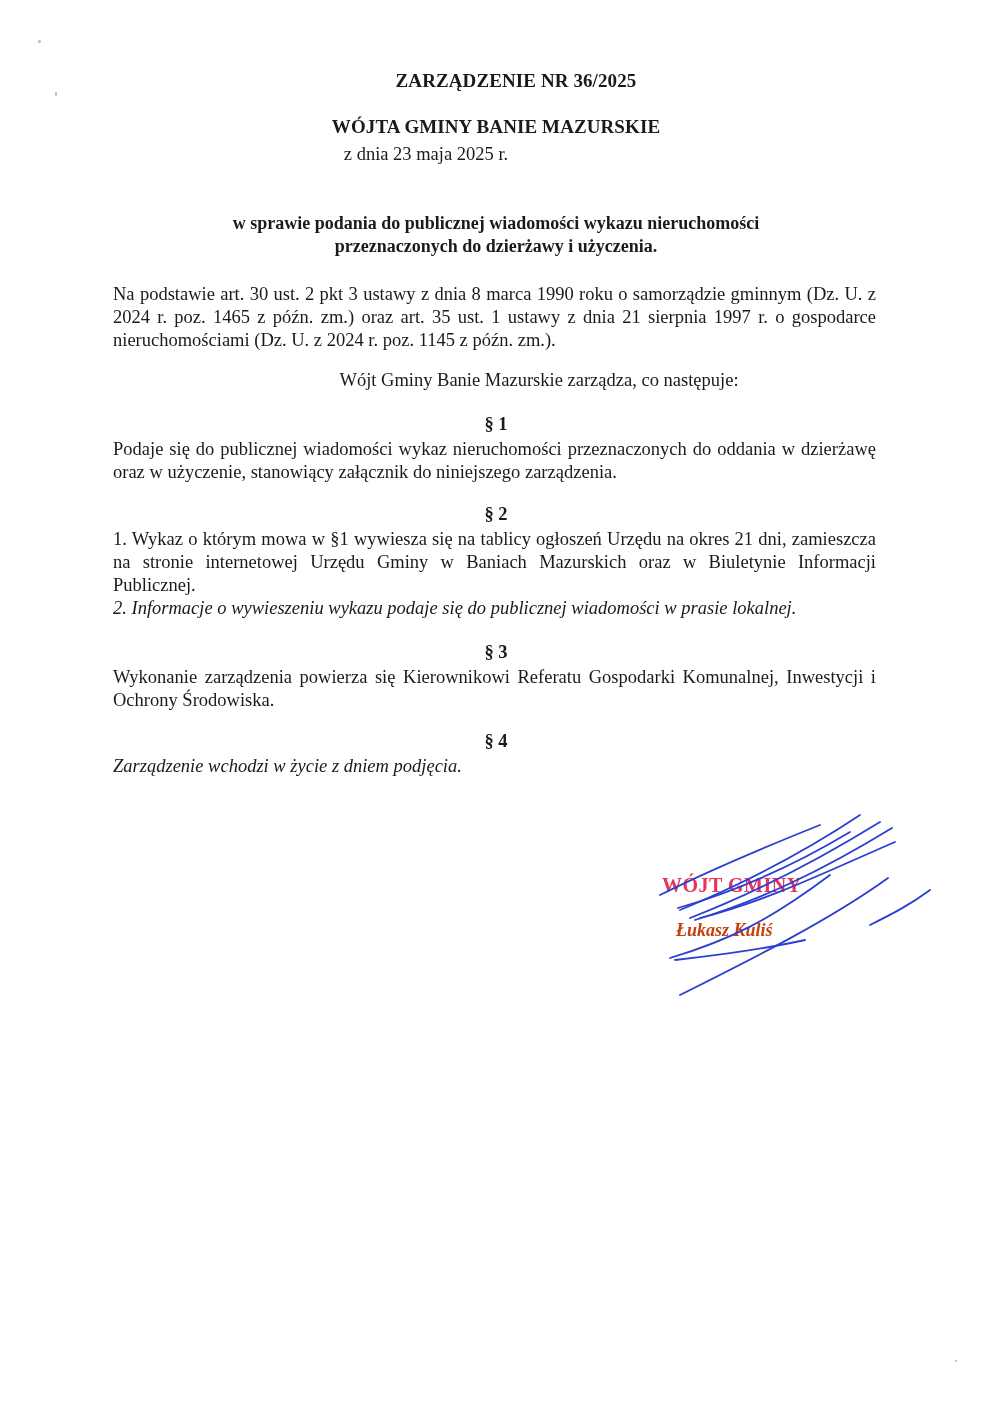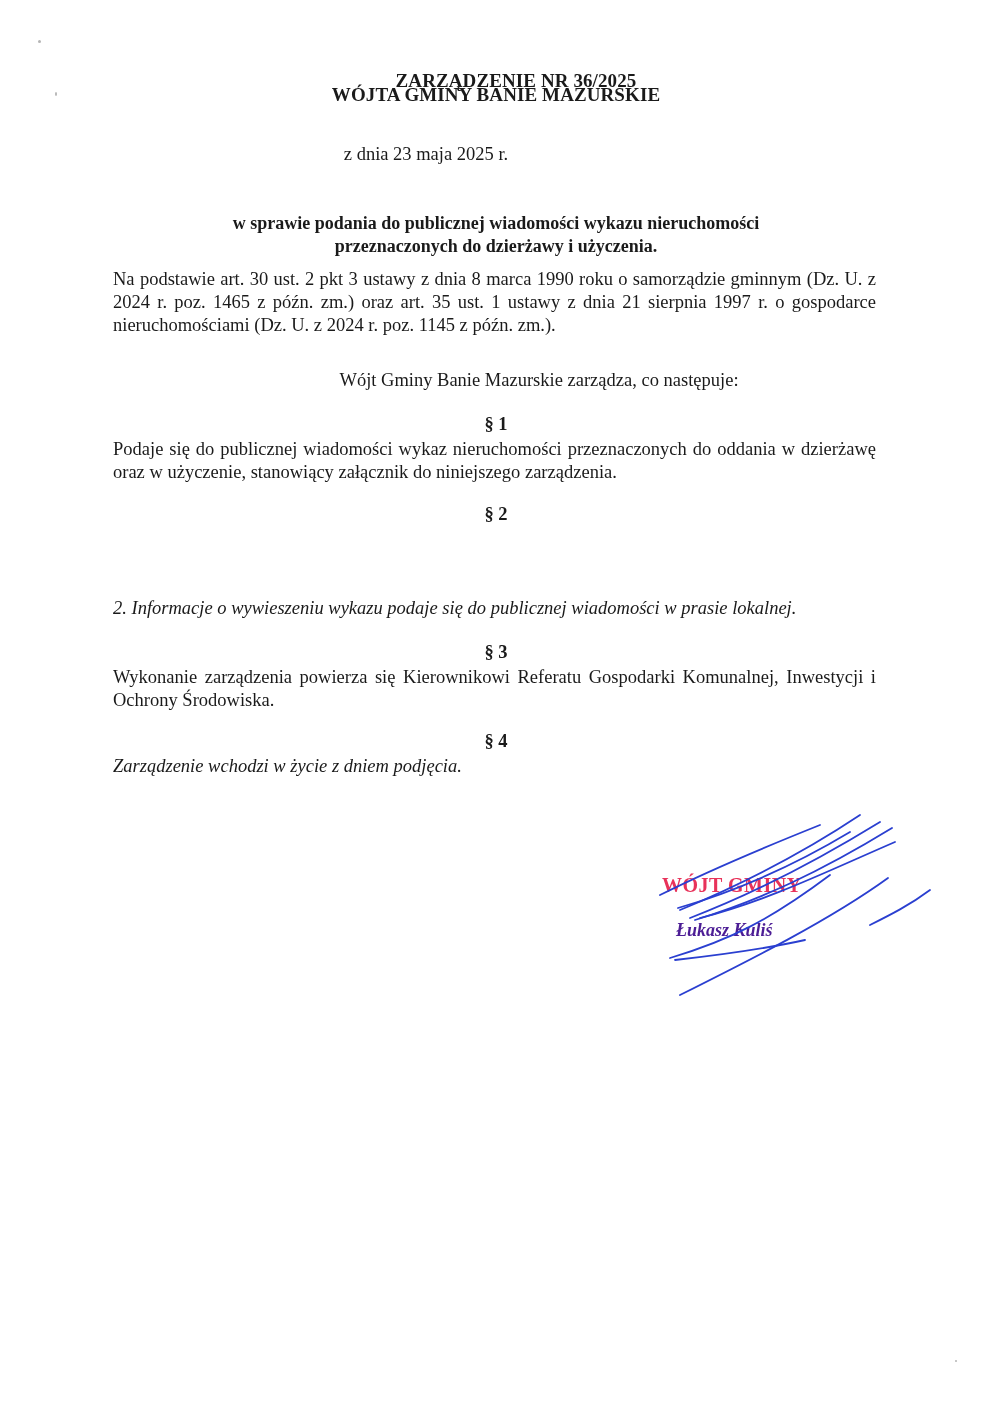--- a/index.html
+++ b/index.html
@@ -22,49 +22,50 @@
   .intro { position: absolute; left: 0; width: 992px; font-size: 18.5px; margin-left: 43px; }
   .dot { position: absolute; width: 3px; height: 3px; border-radius: 50%; background: #b5b5b5; }
   .sig { position: absolute; left: 630px; top: 800px; width: 320px; height: 200px; }
   .stamp1 {
     position: absolute; left: 662px; top: 874px;
     color: #e8325a; font-weight: bold; font-size: 20px; letter-spacing: 0.5px;
     font-family: "Liberation Serif", serif;
   }
   .stamp2 {
     position: absolute; left: 676px; top: 920px;
-    color: #4c1d95; font-weight: bold; font-style: italic; font-size: 18px;
+    color: #c2410c; font-weight: bold; font-style: italic; font-size: 18px;
     font-family: "Liberation Serif", serif;
   }
 </style>
 </head>
 <body>
 
 <div class="page">
 
   <div class="dot" style="left:38px;top:40px;"></div>
   <div class="dot" style="left:55px;top:92px;width:2px;height:4px;"></div>
   <div class="dot" style="left:955px;top:1360px;width:2px;height:2px;"></div>
 
   <div class="hdr center" style="top:70px;padding-left:20px;">ZARZĄDZENIE NR 36/2025</div>
-  <div class="hdr center" style="top:84px;">WÓJTA GMINY BANIE MAZURSKIE</div>
+  <div class="hdr center" style="top:116px;">WÓJTA GMINY BANIE MAZURSKIE</div>
 
   <div class="date center" style="top:144px;">z dnia 23 maja 2025 r.</div>
 
   <div class="subject center" style="top:212px;">w sprawie podania do publicznej wiadomości wykazu nieruchomości</div>
   <div class="subject center" style="top:235px;">przeznaczonych do dzierżawy i użyczenia.</div>
 
-  <div class="body" style="top:268px;font-family:Liberation Serif, serif;">Na podstawie art. 30 ust. 2 pkt 3 ustawy z dnia 8 marca 1990 roku o samorządzie gminnym (Dz. U. z 2024 r. poz. 1465 z późn. zm.) oraz art. 35 ust. 1  ustawy z dnia 21 sierpnia 1997 r. o gospodarce nieruchomościami (Dz. U. z 2024 r. poz. 1145 z późn. zm.).</div>
+  <div class="body" style="top:283px;font-family:Liberation Serif, serif;">Na podstawie art. 30 ust. 2 pkt 3 ustawy z dnia 8 marca 1990 roku o samorządzie gminnym (Dz. U. z 2024 r. poz. 1465 z późn. zm.) oraz art. 35 ust. 1  ustawy z dnia 21 sierpnia 1997 r. o gospodarce nieruchomościami (Dz. U. z 2024 r. poz. 1145 z późn. zm.).</div>
 
   <div class="intro center" style="top:370px;">Wójt Gminy Banie Mazurskie zarządza, co następuje:</div>
 
   <div class="para-sign center" style="top:414px;">§ 1</div>
   <div class="body" style="top:438px;">Podaje się do publicznej wiadomości wykaz nieruchomości przeznaczonych do oddania w dzierżawę oraz w użyczenie, stanowiący załącznik do niniejszego zarządzenia.</div>
 
   <div class="para-sign center" style="top:504px;">§ 2</div>
+  <div class="body" style="top:528px;">1. Wykaz o którym mowa w §1 wywiesza się na tablicy ogłoszeń Urzędu na okres 21 dni, zamieszcza na stronie internetowej Urzędu Gminy w Baniach Mazurskich oraz w Biuletynie Informacji Publicznej.</div>
   <div class="body nojust" style="top:597px;">2. Informacje o wywieszeniu wykazu podaje się do publicznej wiadomości w prasie lokalnej.</div>
 
   <div class="para-sign center" style="top:642px;">§ 3</div>
   <div class="body" style="top:666px;">Wykonanie zarządzenia powierza się Kierownikowi Referatu Gospodarki Komunalnej, Inwestycji i Ochrony Środowiska.</div>
 
   <div class="para-sign center" style="top:731px;">§ 4</div>
   <div class="body nojust" style="top:755px;">Zarządzenie wchodzi w życie z dniem podjęcia.</div>
 
   <div class="stamp1">WÓJT GMINY</div>
   <div class="stamp2">Łukasz Kuliś</div>

